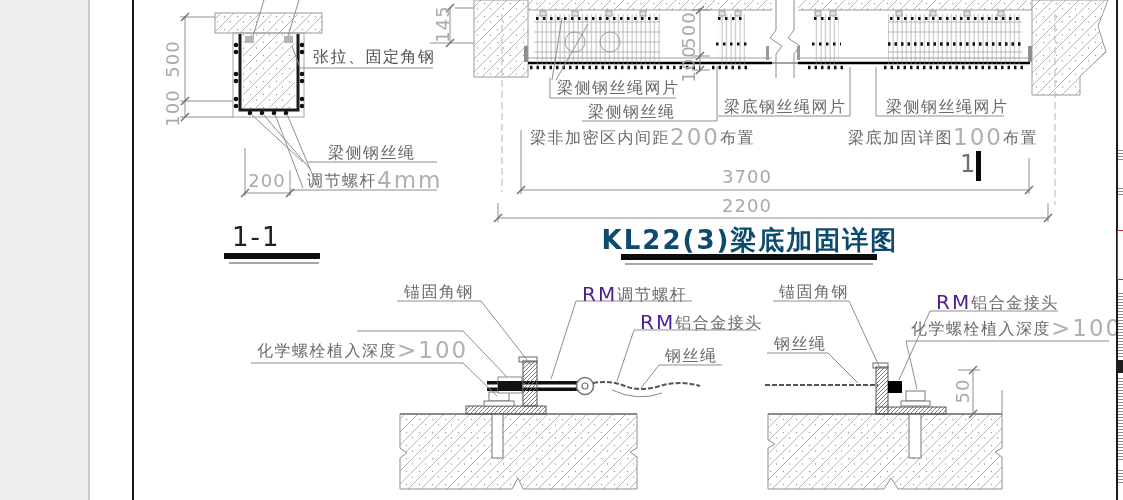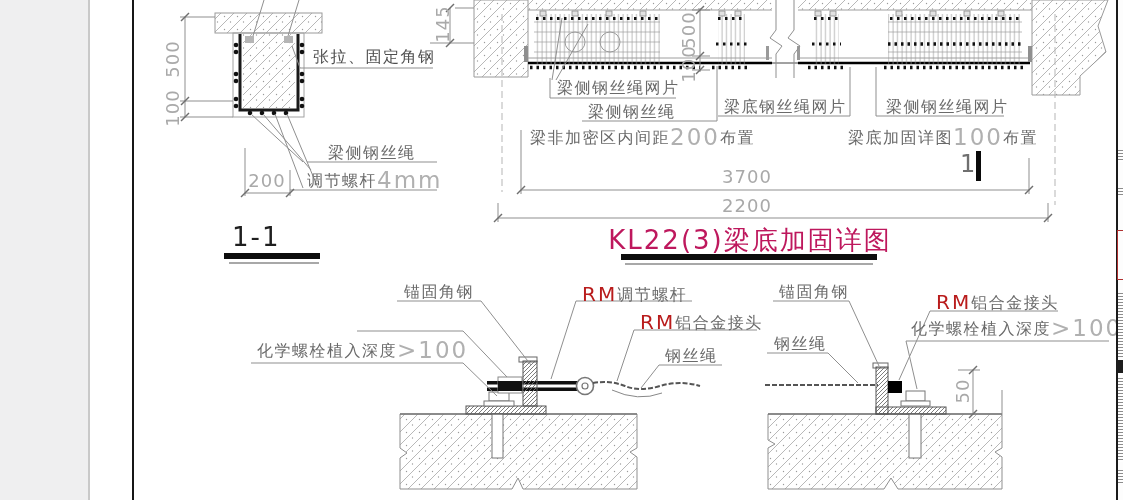--- a/index.html
+++ b/index.html
@@ -8,23 +8,23 @@
   .sidebar{position:absolute;left:0;top:0;width:88px;height:500px;background:#efeff0;border-right:2px solid #c9c9c9;}
   .frameline{position:absolute;left:132px;top:0;width:2px;height:500px;background:#161616;}
   svg.canvas{position:absolute;left:0;top:0;}
   
   .lbl{position:absolute;color:#6a6a6a;font-size:16px;letter-spacing:1.5px;white-space:nowrap;line-height:1.1;text-align:center;}
   .lbl-dark{color:#4f4f4f;}
   .dim{position:absolute;color:#a9a9a9;font-size:18px;letter-spacing:1px;white-space:nowrap;}
   .c{transform:translate(-50%,-50%);}
   .v{transform:translate(-50%,-50%) rotate(-90deg);}
   .num-inline{font-size:23px;color:#b0b0b0;letter-spacing:2px;vertical-align:-2px;line-height:1;}
-  .rm{font-size:20px;color:#b91c1c;letter-spacing:2px;vertical-align:-1px;}
+  .rm{font-size:20px;color:#4c1d95;letter-spacing:2px;vertical-align:-1px;}
   .sec-name{position:absolute;color:#1f1f1f;font-size:26px;font-weight:500;letter-spacing:2px;}
-  .dwg-title{position:absolute;color:#be185d;font-size:26px;font-weight:normal;letter-spacing:2px;white-space:nowrap;}
+  .dwg-title{position:absolute;color:#0c4a6e;font-size:26px;font-weight:bold;letter-spacing:2px;white-space:nowrap;}
   .edit-text{position:absolute;color:#6f6f6f;font-size:24px;}
   .caret{position:absolute;left:976px;top:151px;width:5px;height:30px;background:#0a0a0a;}
   
   .tb-line{position:absolute;left:1116px;top:0;width:2px;height:500px;background:#1b1b1b;}
   .tb-strip{position:absolute;left:1118px;top:0;width:5px;height:500px;background:#fdfdfd;}
   .tb-mark{position:absolute;left:1118px;width:5px;background:repeating-linear-gradient(#8d8d8d 0 1px,#fff 1px 3px);}
   .tb-red{position:absolute;left:1117px;top:230px;width:5px;height:48px;border:1px solid #b03030;}
   .tb-black{position:absolute;left:1117px;top:360px;width:6px;height:13px;background:#1d1d1d;}
 </style>
 </head>

